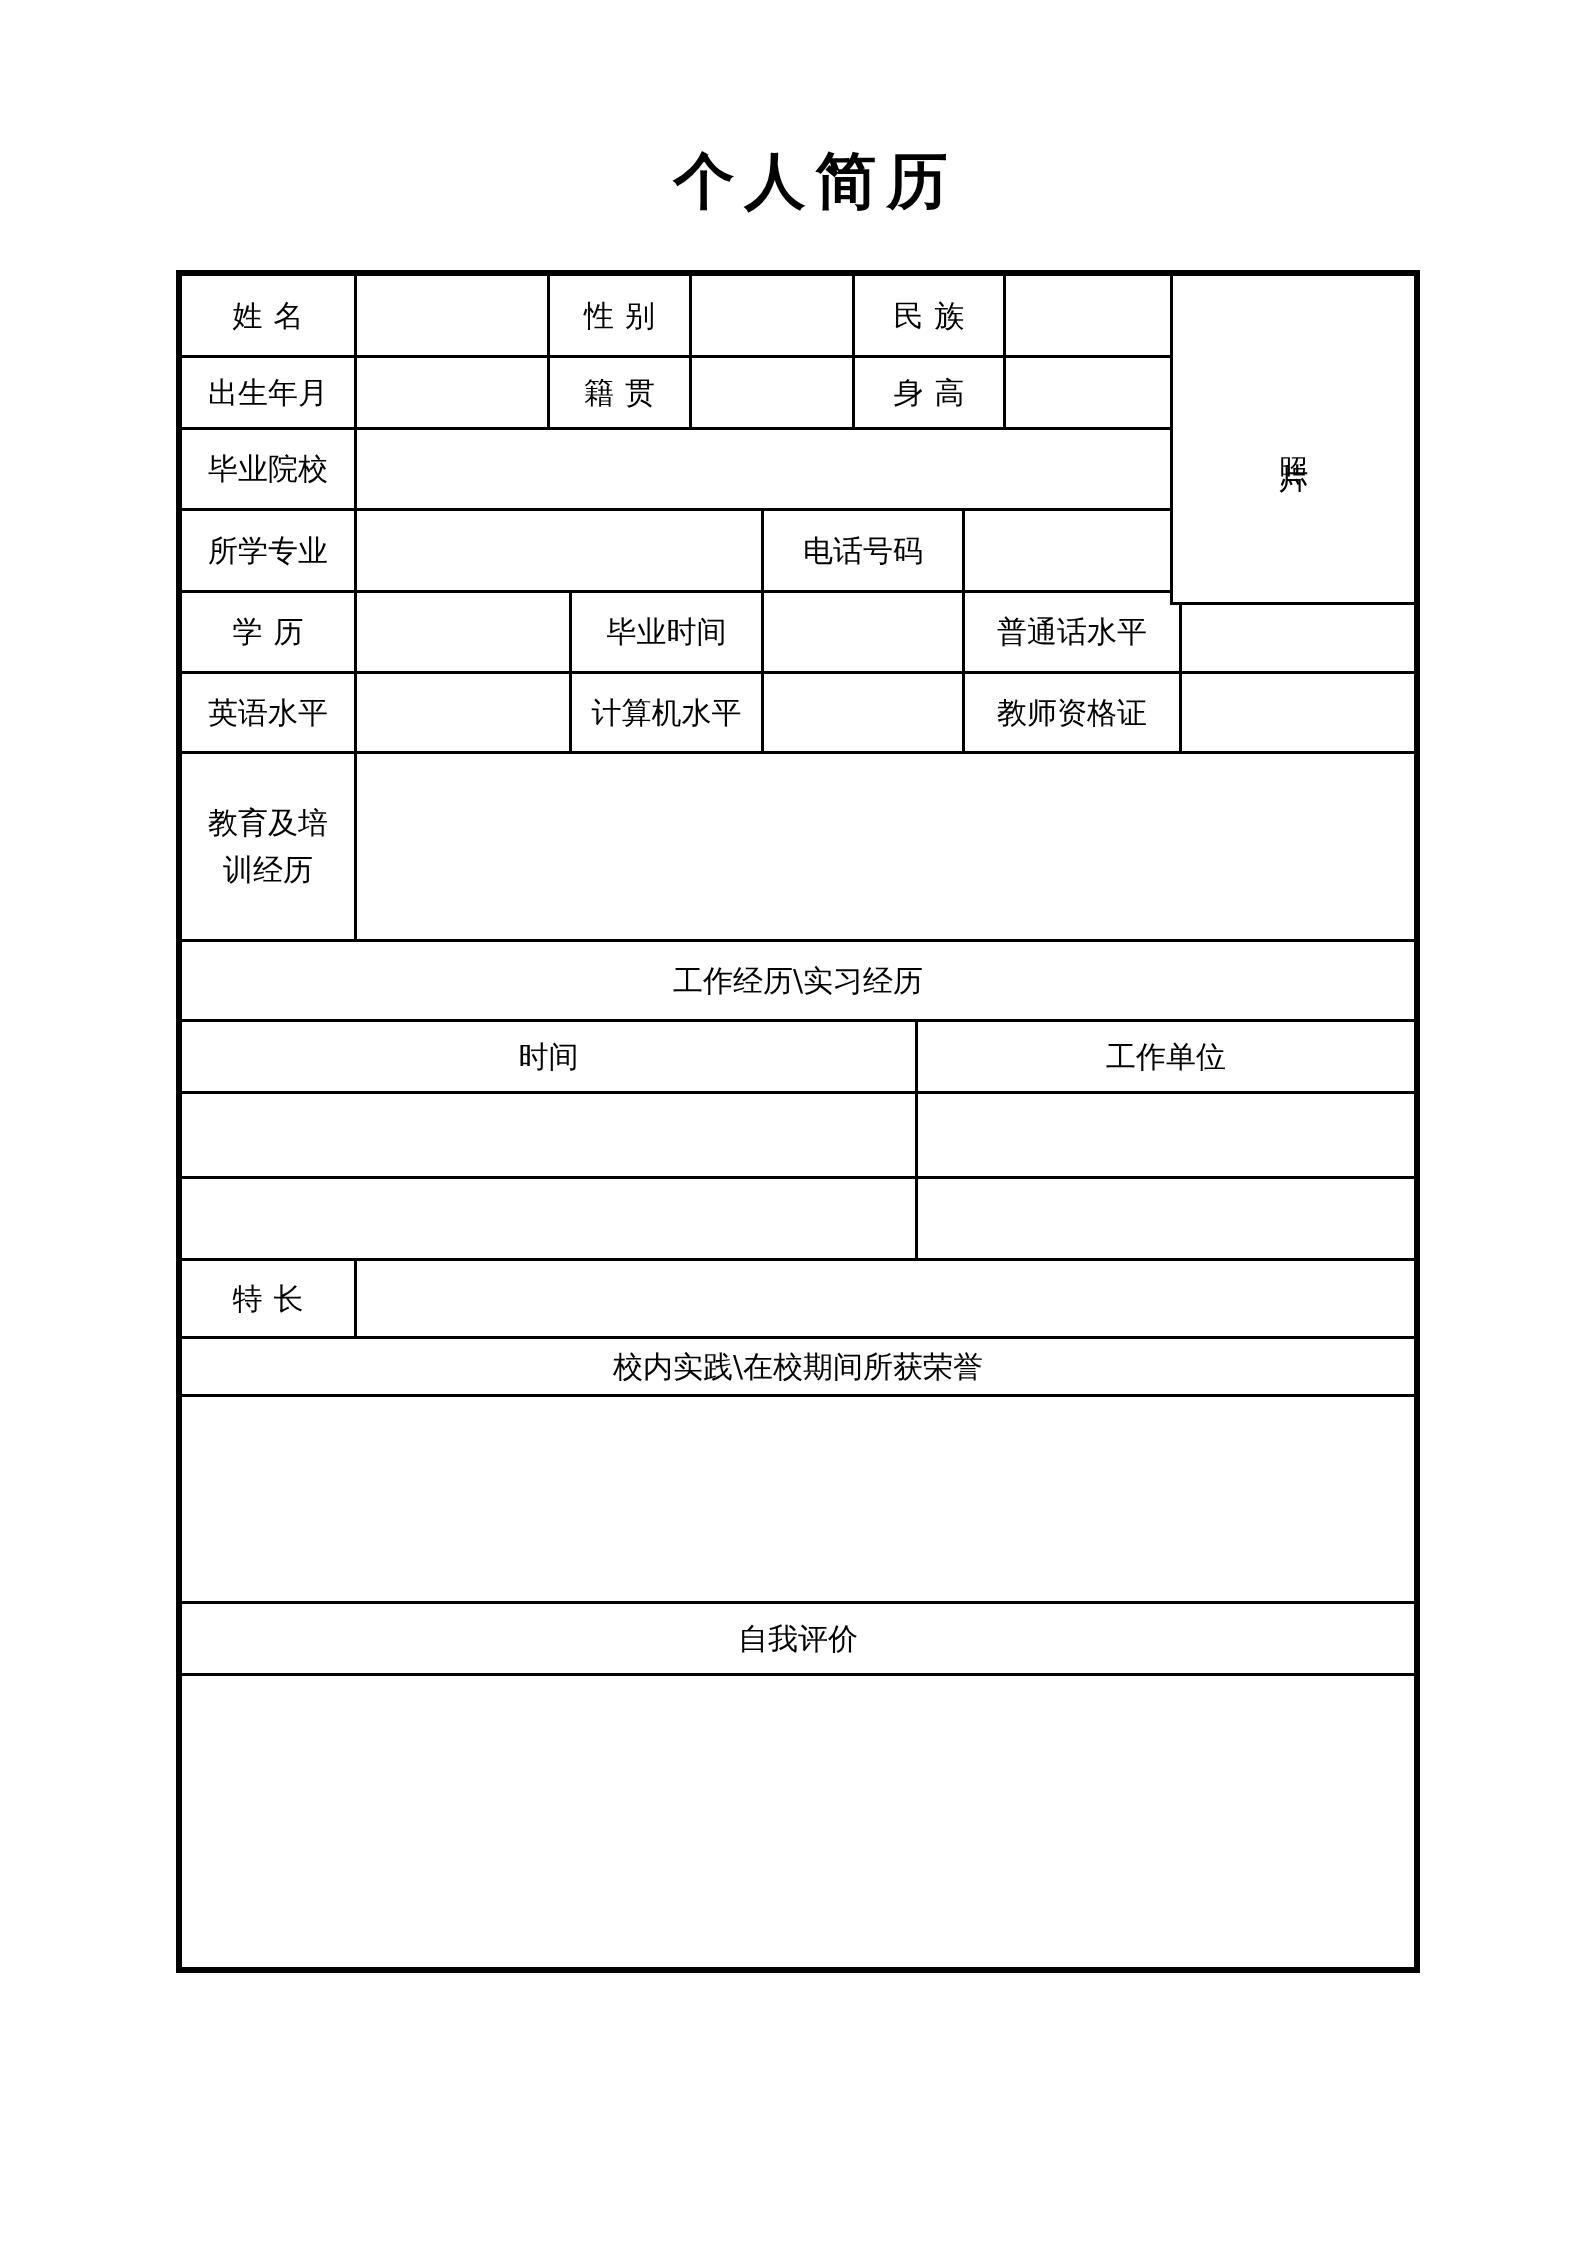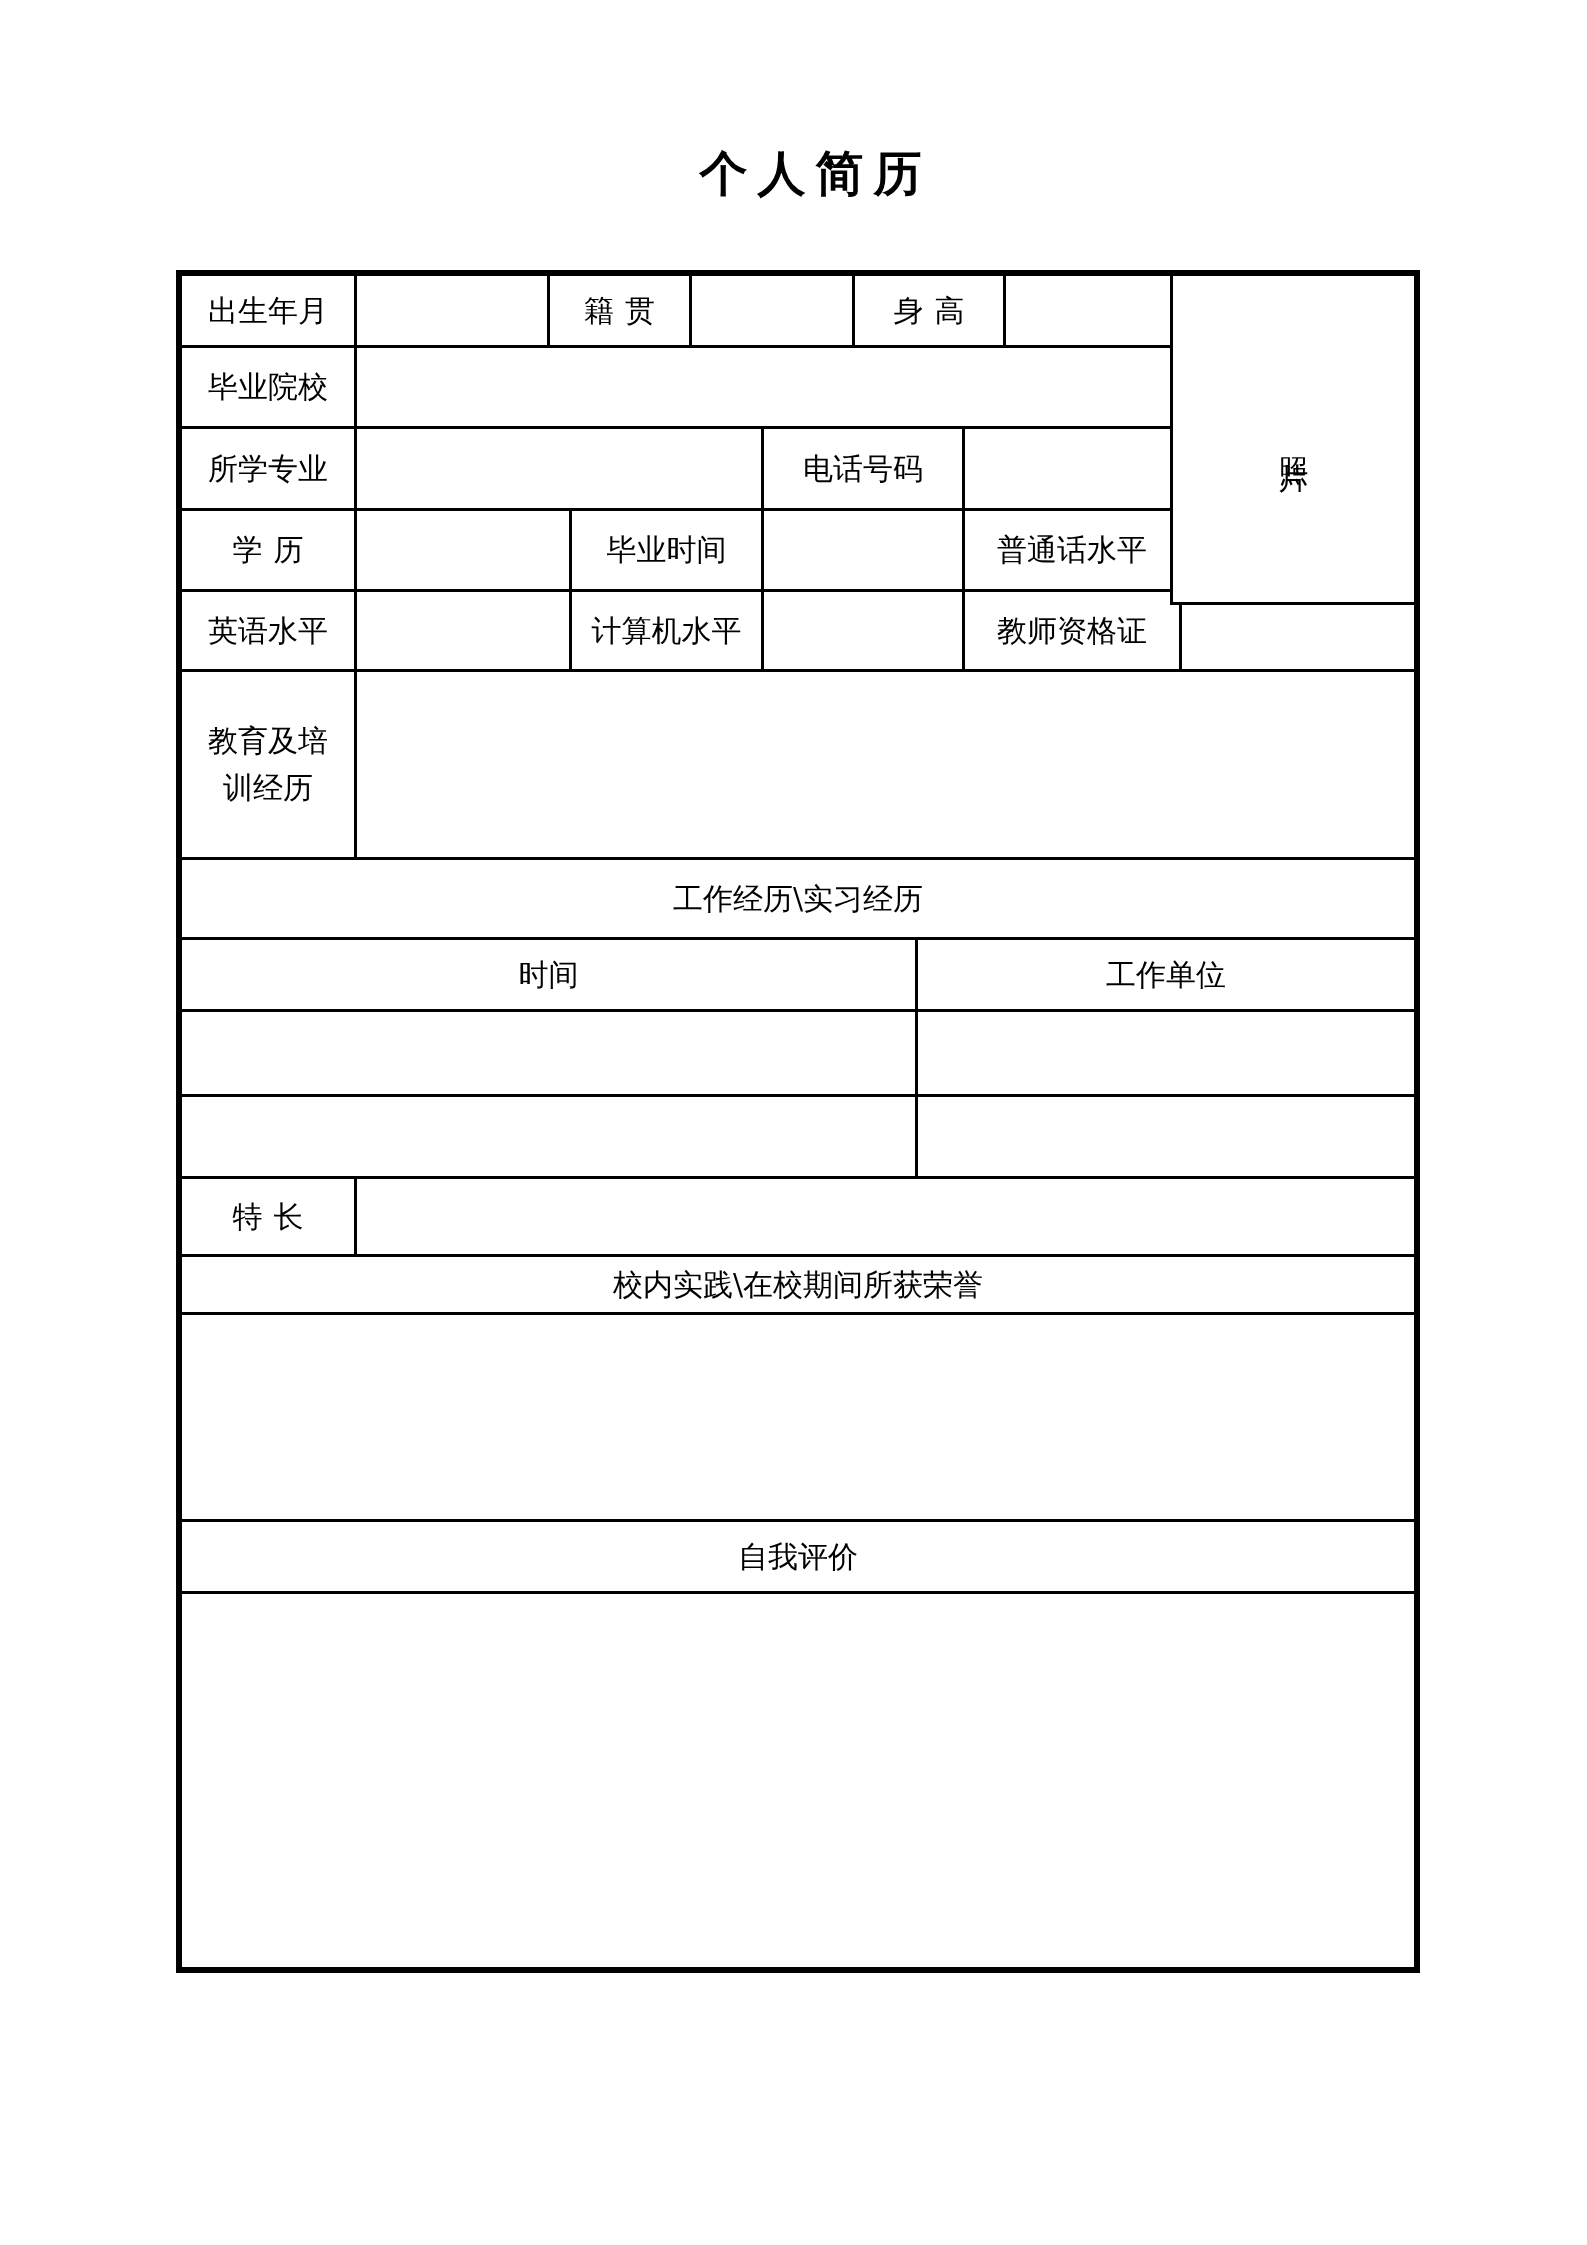--- a/index.html
+++ b/index.html
@@ -6,21 +6,21 @@
   html, body { background: #ffffff; }
   body {
     width: 1587px; height: 2245px;
     position: relative;
     font-family: "DejaVu Serif", "Liberation Serif", serif;
     color: #000000;
   }
   .page { position: absolute; inset: 0; background: #ffffff; }
   .title {
     position: absolute; top: 146px; left: 0; width: 100%;
-    text-align: center; font-size: 48px; font-weight: bold;
+    text-align: center; font-size: 61px; font-weight: bold;
     letter-spacing: 10px; line-height: 1.15; padding-left: 44px;
   }
   .resume-table {
     position: absolute; left: 176px; top: 270px;
     width: 1244px; height: 1703px;
     border: 6px solid #000; background: #fff;
   }
   .trow { display: flex; border-bottom: 3px solid #000; align-items: stretch; }
   .trow.no-bb { border-bottom: none; }
   .cell {
@@ -59,20 +59,40 @@
 
 <div class="page">
 
   <h1 class="title">个人简历</h1>
 
   <div class="resume-table">
 
     <div class="top-block">
       <div class="rows14">
 
+        <div class="trow h82">
+          <div class="cell w175 spaced">
+              <span>姓名</span>
+            </div>
+          <div class="cell w193">
+              <span></span>
+            </div>
+          <div class="cell w142 spaced">
+              <span>性别</span>
+            </div>
+          <div class="cell w163">
+              <span></span>
+            </div>
+          <div class="cell w151 spaced">
+              <span>民族</span>
+            </div>
+          <div class="cell f last">
+              <span></span>
+            </div>
+        </div>
 
         <div class="trow h84">
           <div class="cell w175">
               <span>出生年月</span>
             </div>
           <div class="cell w193">
               <span></span>
             </div>
           <div class="cell w142 spaced">
               <span>籍贯</span>

